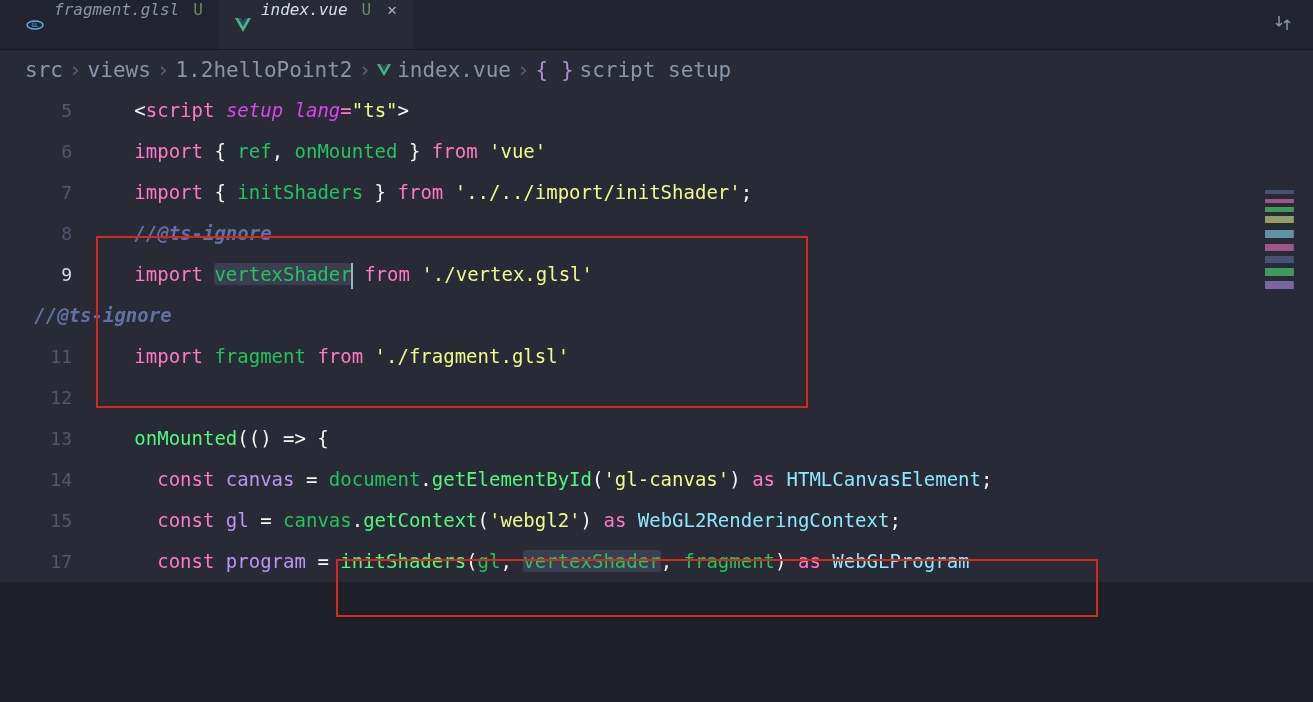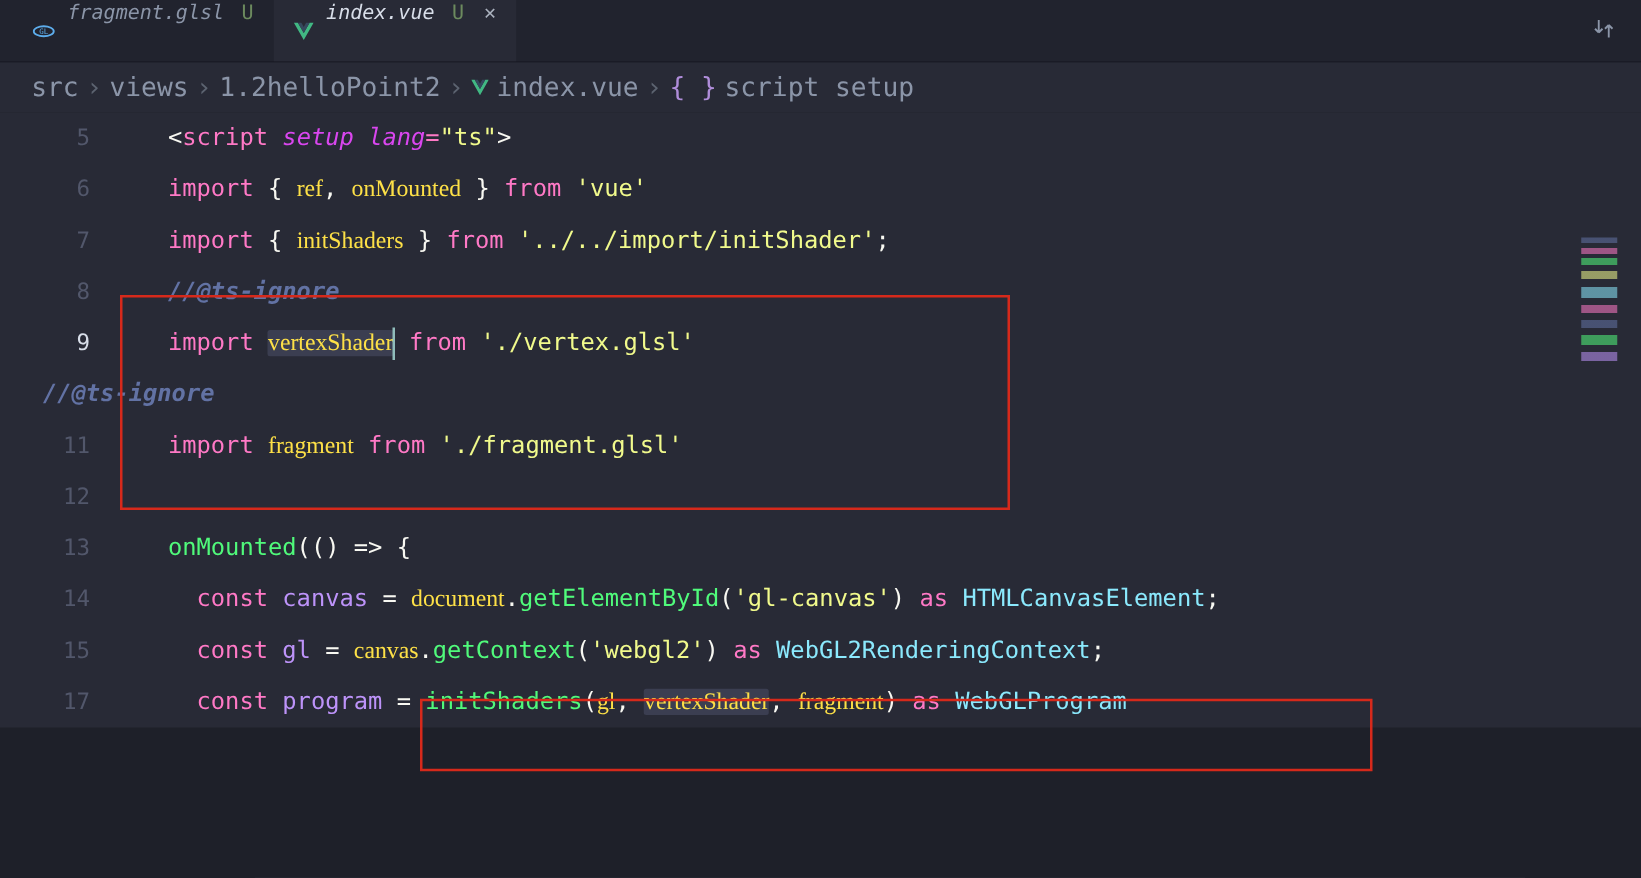--- a/index.html
+++ b/index.html
@@ -107,21 +107,21 @@
     }
     .gutter.current {
       color: #d8dee9;
     }
     .code {
       white-space: pre;
       color: #e5e9f0;
     }
     .tok-keyword { color: #ff79c6; }
     .tok-func { color: #50fa7b; }
-    .tok-var { color: #fde047; font-family: Liberation Serif, serif; }
+    .tok-var { color: #22c55e; }
     .tok-string { color: #f1fa8c; }
     .tok-type { color: #8be9fd; }
     .tok-comment { color: #6272a4; font-style: italic; font-weight: bold; }
     .tok-punc { color: #f8f8f2; }
     .tok-tag { color: #ff79c6; }
     .tok-attr { color: #d946ef; font-style: italic; }
     .tok-const { color: #bd93f9; }
     .tok-hl { background: #3b3e51; border-radius: 2px; }
     .cursor {
       border-left: 2px solid #8fbcbb;

